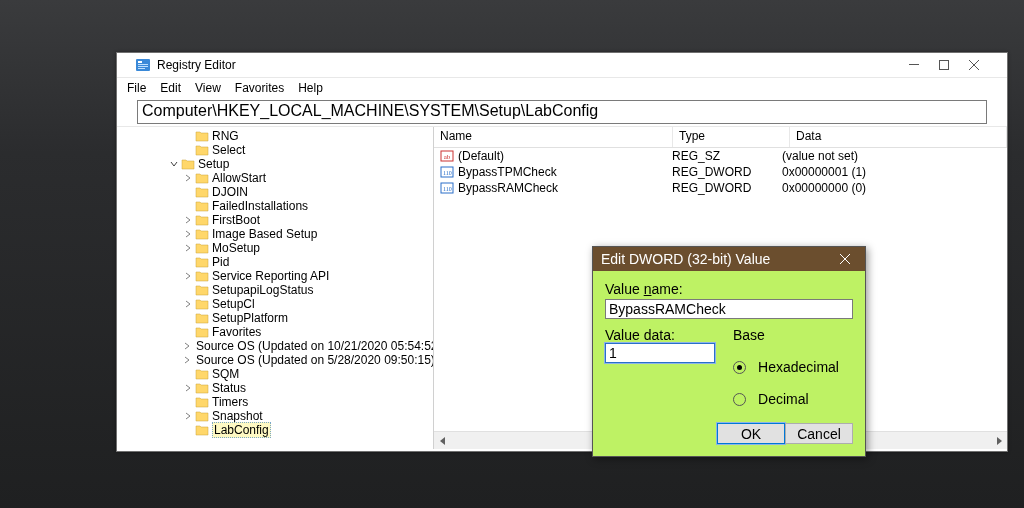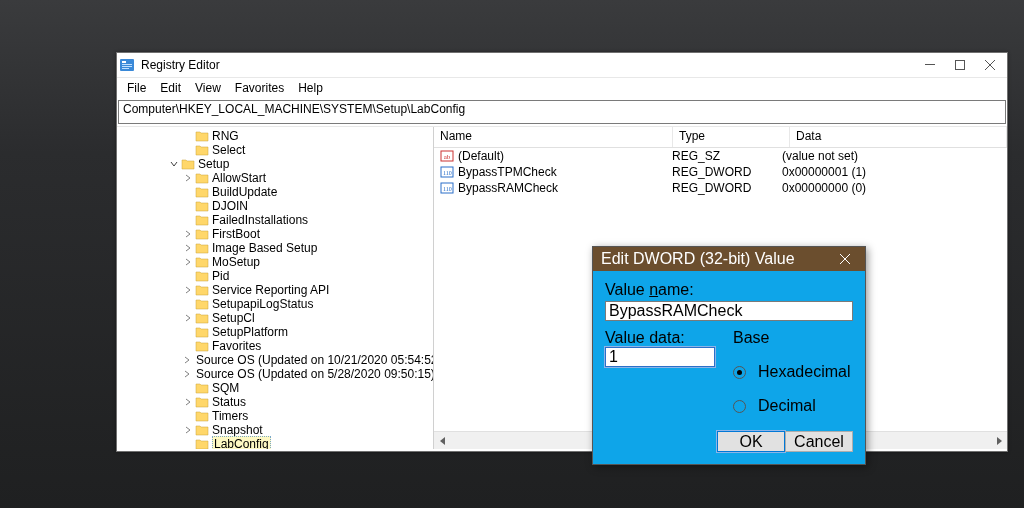--- a/index.html
+++ b/index.html
@@ -1,26 +1,26 @@
 <!DOCTYPE html>
 <html><head>
 <meta charset="utf-8">
 <style>
   html,body{margin:0;padding:0;width:1024px;height:508px;font-family:"Segoe UI",Tahoma,sans-serif;font-size:12px;color:#000;overflow:hidden}
   body{background:linear-gradient(180deg,#3a3b3d 0%,#2b2c2e 30%,#1f2021 100%)}
   
   .regedit{position:absolute;left:116px;top:52px;width:890px;height:398px;background:#fff;border:1px solid #707070;box-shadow:0 0 3px rgba(0,0,0,.4)}
-  .titlebar{height:24px;display:flex;align-items:center;padding:0 2px;background:#fff;border-bottom:1px solid #e8e8e8}
+  .titlebar{height:24px;display:flex;align-items:center;padding:0 18px;background:#fff;border-bottom:1px solid #e8e8e8}
   .titlebar .icon{width:16px;height:16px;margin-right:6px}
   .titlebar .spacer{flex:1}
   .winbtn{width:30px;height:22px;display:flex;align-items:center;justify-content:center;color:#555}
   .winbtn svg{width:10px;height:10px}
   .menubar{height:20px;display:flex;align-items:center;gap:2px;padding:0 4px}
   .menubar span{padding:1px 6px}
-  .addressbar{height:20px;border:1px solid #7a7a7a;margin:2px 1px;padding:1px 4px;font-size:12px;white-space:nowrap;overflow:hidden}
+  .addressbar{height:20px;border:1px solid #7a7a7a;margin:2px 20px;padding:1px 4px;font-size:16px;white-space:nowrap;overflow:hidden}
   .body{display:flex;height:322px;border-top:1px solid #e8e8e8}
   
   .treepane{width:316px;border-right:1px solid #d0d0d0;overflow:hidden;position:relative}
   .tree{padding:2px 0 2px 52px;line-height:14px}
   .tree .node{display:flex;align-items:center;height:14px;white-space:nowrap}
   .tree .expander{width:10px;height:10px;margin-right:2px;display:inline-flex;align-items:center;justify-content:center}
   .tree .expander svg{width:8px;height:8px;stroke:#606060;fill:none;stroke-width:1}
   .tree .fld{width:14px;height:12px;margin-right:3px}
   .tree .node.selected span.lbl{background:#fef9c3;border:1px dotted #7aa7c7;padding:0 1px}
   .tree .ind0{margin-left:0}
@@ -32,21 +32,21 @@
   .rows{flex:1}
   .row{display:flex;height:16px;align-items:center}
   .row .c1{width:232px;padding-left:6px;display:flex;align-items:center;gap:4px}
   .row .c2{width:110px}
   .row .c3{flex:1}
   .row .ico{width:14px;height:14px}
   .hscroll{height:17px;border-top:1px solid #e0e0e0;background:#f0f0f0;position:relative}
   .hscroll .arrow{width:17px;height:17px;position:absolute;top:0;display:flex;align-items:center;justify-content:center;background:#f0f0f0}
   .hscroll .arrow svg{width:8px;height:8px;fill:#606060}
   
-  .dlg{position:absolute;left:592px;top:246px;width:272px;background:#0ea5e9;border:1px solid #555;box-shadow:2px 2px 8px rgba(0,0,0,.4);font-size:16px}
+  .dlg{position:absolute;left:592px;top:246px;width:272px;background:#bef264;border:1px solid #555;box-shadow:2px 2px 8px rgba(0,0,0,.4);font-size:14px}
   .dlg .dlgtitle{height:24px;background:#6b4e2e;color:#fff;display:flex;align-items:center;padding:0 8px}
   .dlg .dlgtitle .spacer{flex:1}
   .dlg .dlgclose{width:24px;text-align:center}
   .dlg .dlgbody{padding:10px 12px 12px 12px}
   .dlg .field{margin-bottom:8px}
   .dlg .field label{display:block;margin-bottom:2px}
   .dlg .field label .u{text-decoration:underline}
   .dlg input[type=text]{width:100%;box-sizing:border-box;border:1px solid #7a7a7a;height:20px;padding:0 3px;font:inherit}
   .dlg input.focus{border:1px solid #2a6fc9;outline:1px solid #8cb4e8}
   .dlg .low{display:flex;gap:18px}
@@ -154,29 +154,20 @@
             </span>
             <span class="lbl">AllowStart</span>
           </div>
           <div class="node ind1">
             <span class="expander"></span>
             <span class="fld">
               <svg viewBox="0 0 14 12">
                 <path d="M1 2h4l1 1h7v8H1z" fill="#ffd76a" stroke="#c9a23a" stroke-width="0.5"></path>
               </svg>
             </span>
-            <span class="lbl">BuildUpdate</span>
-          </div>
-          <div class="node ind1">
-            <span class="expander"></span>
-            <span class="fld">
-              <svg viewBox="0 0 14 12">
-                <path d="M1 2h4l1 1h7v8H1z" fill="#ffd76a" stroke="#c9a23a" stroke-width="0.5"></path>
-              </svg>
-            </span>
             <span class="lbl">DJOIN</span>
           </div>
           <div class="node ind1">
             <span class="expander"></span>
             <span class="fld">
               <svg viewBox="0 0 14 12">
                 <path d="M1 2h4l1 1h7v8H1z" fill="#ffd76a" stroke="#c9a23a" stroke-width="0.5"></path>
               </svg>
             </span>
             <span class="lbl">FailedInstallations</span>

